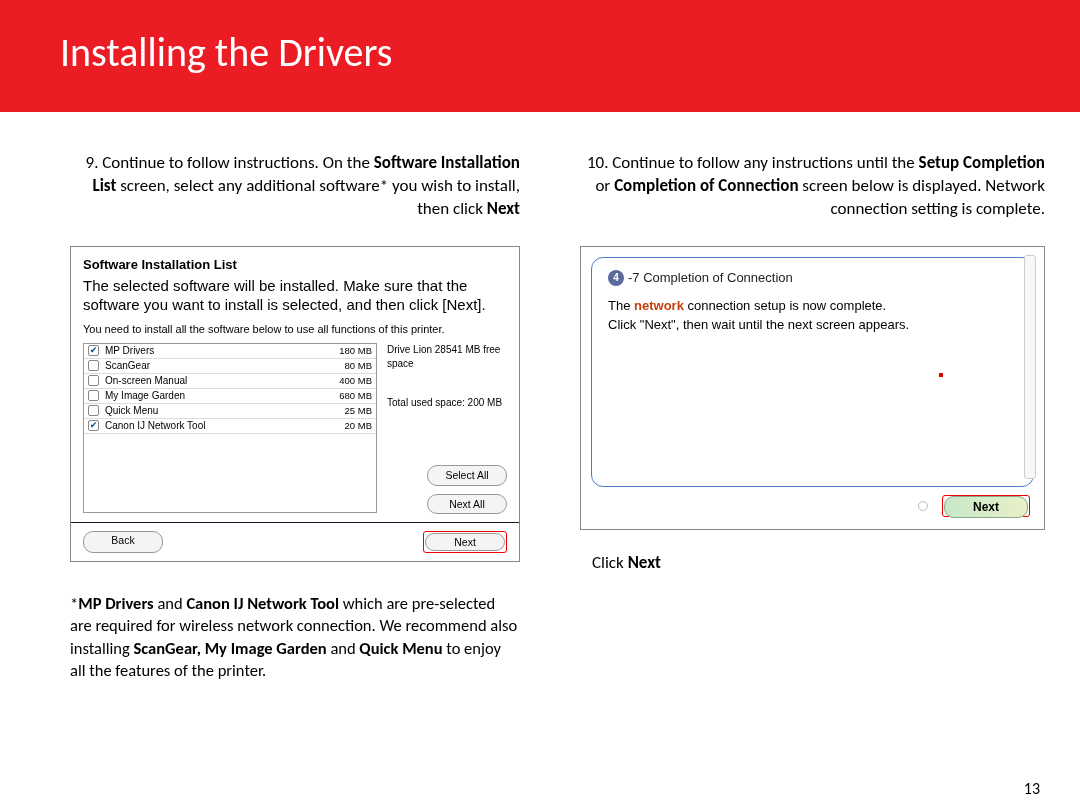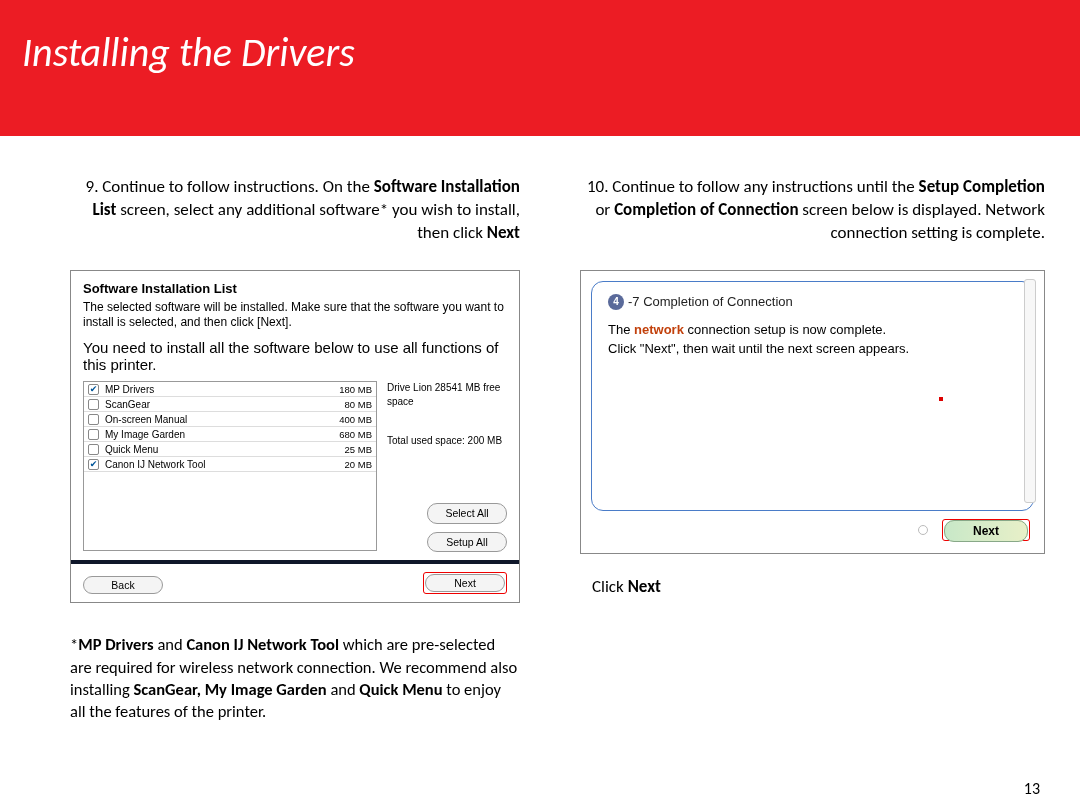--- a/index.html
+++ b/index.html
@@ -1,38 +1,38 @@
 <!DOCTYPE html>
 <html><head>
 <meta charset="utf-8">
 <style>
   * { box-sizing: border-box; margin: 0; padding: 0; }
   body { width: 1080px; height: 810px; font-family: Calibri, Arial, sans-serif; background: #fff; position: relative; }
-  .header { background: #ec1c24; height: 136px; padding: 28px 22px; font-style: italic; }
+  .header { background: #ec1c24; height: 112px; padding: 28px 60px; }
   .header h1 { color: #fff; font-size: 40px; font-weight: 400; }
   .content { display: flex; padding: 40px 50px 0 70px; gap: 60px; }
   .col { flex: 1; }
   .step-text { font-size: 17px; line-height: 1.35; margin-bottom: 25px; text-align: right; }
   .step-text b { font-weight: bold; }
   .dialog { border: 1px solid #888; background: #fff; font-family: Arial, sans-serif; font-size: 11px; width: 450px; }
   .dialog-inner { padding: 10px 12px 8px 12px; }
   .dlg-title { font-weight: bold; font-size: 13px; margin-bottom: 4px; }
-  .dlg-desc { font-size: 12px; line-height: 1.3; margin-bottom: 8px; }
-  .dlg-sub { font-size: 15px; margin-bottom: 8px; }
+  .dlg-desc { font-size: 15px; line-height: 1.3; margin-bottom: 8px; }
+  .dlg-sub { font-size: 11px; margin-bottom: 8px; }
   .dlg-body { display: flex; gap: 10px; }
   .sw-table { border: 1px solid #999; flex: 1; height: 170px; font-size: 10px; background: #fff; }
   .sw-row { display: flex; align-items: center; border-bottom: 1px solid #ddd; padding: 1px 4px; height: 15px; }
   .sw-row .cb { width: 11px; height: 11px; border: 1px solid #888; border-radius: 2px; margin-right: 6px; display: inline-flex; align-items: center; justify-content: center; font-size: 9px; color: #059; line-height: 1; }
   .sw-row .nm { flex: 1; }
   .sw-row .sz { font-size: 9.5px; }
   .side-info { width: 120px; font-size: 10px; line-height: 1.4; }
   .side-info .info-line { margin-bottom: 25px; }
   .mac-btn { border: 1px solid #999; border-radius: 10px; background: #f4f4f4; padding: 2px 16px; font-size: 10.5px; text-align: center; display: inline-block; min-width: 80px; cursor: pointer; }
   .side-btns { display: flex; flex-direction: column; gap: 8px; align-items: flex-end; margin-top: 55px; }
-  .dlg-foot { border-top: 4px solid #0f172a; padding: 8px 12px; display: flex; justify-content: space-between; align-items: flex-end; }
+  .dlg-foot { border-top: 1px solid #0f172a; padding: 8px 12px; display: flex; justify-content: space-between; }
   .red-box { border: 1.5px solid #e00; padding: 1px; border-radius: 3px; }
   .footnote { font-size: 16.5px; line-height: 1.35; margin-top: 30px; }
   .completion-dialog { border: 1px solid #888; background: #fff; padding: 10px; width: 465px; font-family: Arial, sans-serif; }
   .comp-panel { border: 1.5px solid #4a7cc8; border-radius: 12px; height: 230px; padding: 12px 16px; position: relative; }
   .comp-title { font-size: 13px; color: #222; margin-bottom: 10px; display: flex; align-items: center; gap: 4px; }
   .step-circle { width: 16px; height: 16px; border-radius: 50%; background: #5a6a9a; color: #fff; display: inline-flex; align-items: center; justify-content: center; font-size: 10px; font-weight: bold; }
   .comp-body { font-size: 13px; line-height: 1.5; }
   .green-word { color: #c2410c; font-weight: bold; }
   .red-dot { position: absolute; right: 90px; top: 115px; width: 4px; height: 4px; background: #d00; }
   .scrollbar-v { position: absolute; right: 8px; top: 8px; bottom: 50px; width: 12px; border: 1px solid #ccc; border-radius: 3px; background: #f7f7f7; }
@@ -93,21 +93,21 @@
                 <span class="cb">✔</span>
                 <span class="nm">Canon IJ Network Tool</span>
                 <span class="sz">20 MB</span>
               </div>
           </div>
           <div class="side-info">
             <div class="info-line">Drive Lion 28541 MB free space</div>
             <div class="info-line">Total used space: 200 MB</div>
             <div class="side-btns">
               <span class="mac-btn">Select All</span>
-              <span class="mac-btn">Setup All</span>
+              <span class="mac-btn">Next All</span>
             </div>
           </div>
         </div>
       </div>
       <div class="dlg-foot">
         <span class="mac-btn">Back</span>
         <span class="red-box"><span class="mac-btn">Next</span></span>
       </div>
     </div>
 

